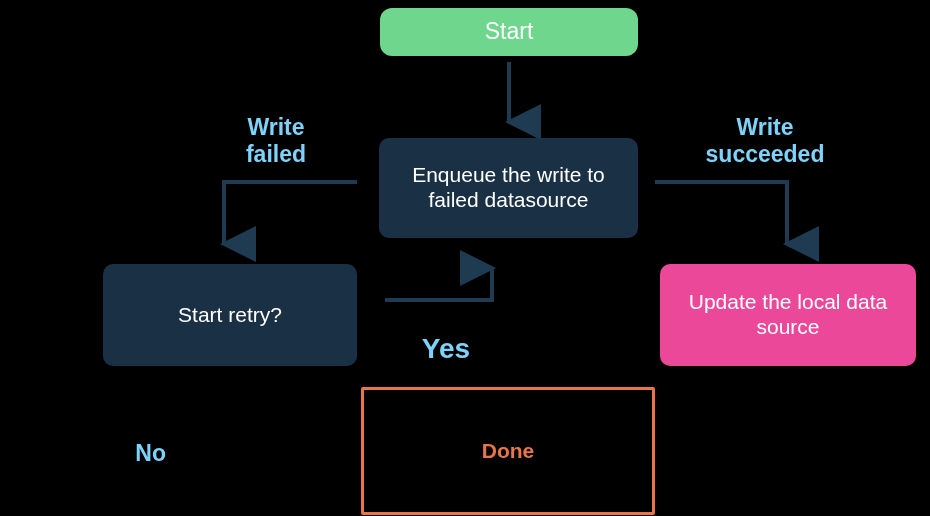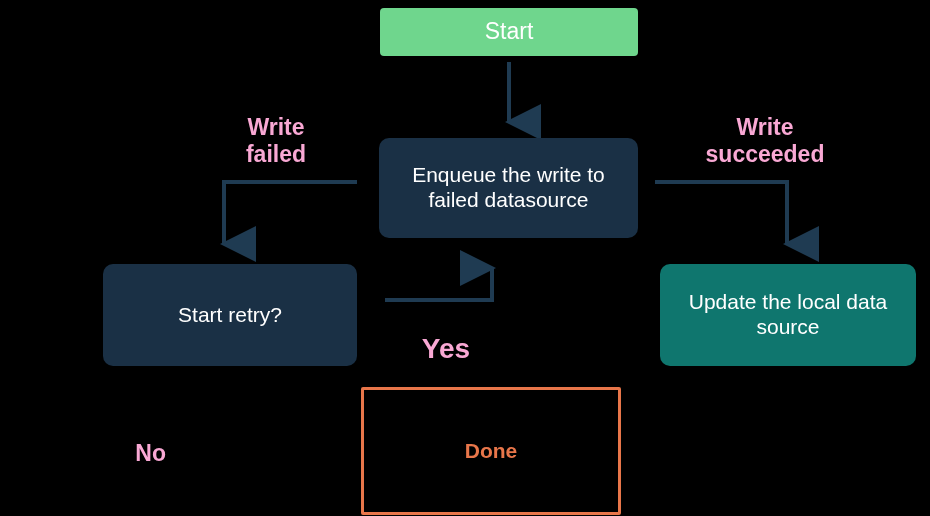--- a/index.html
+++ b/index.html
@@ -24,21 +24,21 @@
     text-align: center;
     box-sizing: border-box;
     line-height: 1.18;
   }
   .node-start {
     left: 380px;
     top: 8px;
     width: 258px;
     height: 48px;
     background: #6fd68d;
-    border-radius: 4px;
+    border-radius: 12px;
     color: #ffffff;
     font-size: 23px;
   }
   .node-enqueue {
     left: 379px;
     top: 138px;
     width: 259px;
     height: 100px;
     background: #1a3045;
     border-radius: 10px;
@@ -55,41 +55,41 @@
     border-radius: 10px;
     color: #ffffff;
     font-size: 21px;
     padding: 0 14px;
   }
   .node-update {
     left: 660px;
     top: 264px;
     width: 256px;
     height: 102px;
-    background: #0f766e;
+    background: #ec4899;
     border-radius: 10px;
     color: #ffffff;
     font-size: 21px;
     padding: 0 14px;
   }
   .node-done {
     left: 361px;
     top: 387px;
-    width: 260px;
+    width: 294px;
     height: 128px;
     background: transparent;
     border: 3px solid #e8764a;
     border-radius: 2px;
     color: #e8764a;
     font-size: 21px;
     font-weight: bold;
   }
   .edge-label {
     position: absolute;
-    color: #f9a8d4;
+    color: #7dd3fc;
     text-align: center;
     line-height: 1.18;
     font-weight: bold;
     white-space: pre-line;
   }
   .label-write-failed {
     left: 196px;
     top: 114px;
     width: 160px;
     font-size: 23px;

